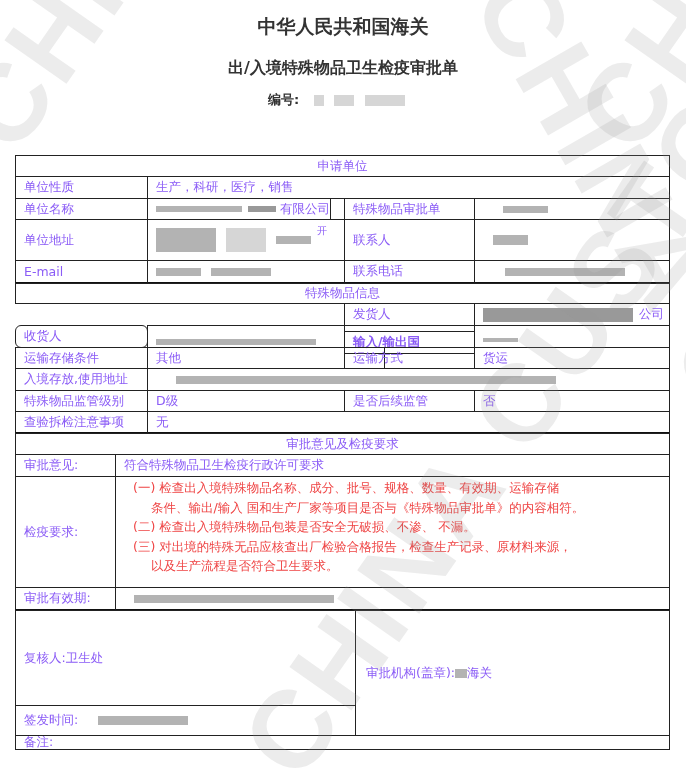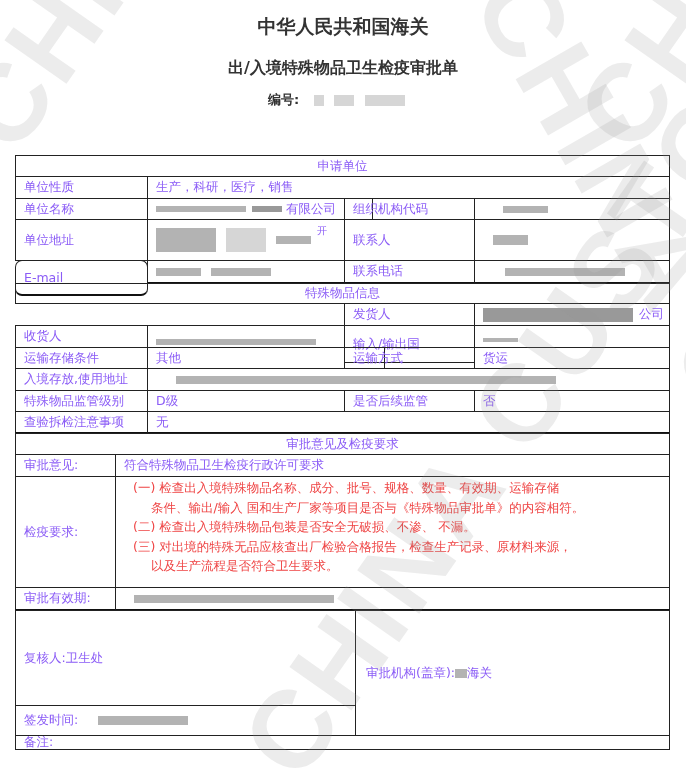--- a/index.html
+++ b/index.html
@@ -57,27 +57,27 @@
   <div class="cell" style="left:0;top:21px;width:133px;height:23px;">
       <span>单位性质</span>
     </div>
   <div class="cell" style="left:132px;top:21px;width:523px;height:23px;">
       <span>生产，科研，医疗，销售</span>
     </div>
 
   <div class="cell" style="left:0;top:43px;width:133px;height:22px;">
       <span>单位名称</span>
     </div>
-  <div class="cell" style="left:132px;top:43px;width:226px;height:22px;">
+  <div class="cell" style="left:132px;top:43px;width:184px;height:22px;">
     <span class="blur" style="width:90px;height:6px;"></span>
     <span class="blur d" style="width:30px;height:6px;margin-left:6px;"></span>
     <span style="margin-left:4px;">有限公司</span>
   </div>
   <div class="cell" style="left:329px;top:43px;width:131px;height:22px;">
-      <span>组织机构代码</span>
+      <span>特殊物品审批单</span>
     </div>
   <div class="cell" style="left:459px;top:43px;width:196px;height:22px;padding-left:28px;">
     <span class="blur" style="width:45px;height:7px;"></span>
   </div>
 
   <div class="cell" style="left:0;top:64px;width:133px;height:42px;">
       <span>单位地址</span>
     </div>
   <div class="cell" style="left:132px;top:64px;width:198px;height:42px;">
     <span class="blur" style="width:60px;height:24px;"></span>
@@ -85,21 +85,21 @@
     <span class="blur" style="width:35px;height:8px;margin-left:10px;"></span>
     <span style="margin-left:6px;font-size:10px;align-self:flex-start;margin-top:4px;">开</span>
   </div>
   <div class="cell" style="left:329px;top:64px;width:131px;height:42px;">
       <span>联系人</span>
     </div>
   <div class="cell" style="left:459px;top:64px;width:196px;height:42px;padding-left:18px;">
     <span class="blur" style="width:35px;height:10px;"></span>
   </div>
 
-  <div class="cell thickb" style="left:0;top:105px;width:133px;height:36px;border-radius:7px;">
+  <div class="cell thickb" style="left:0;top:105px;width:133px;height:24px;">
       <span>E-mail</span>
     </div>
   <div class="cell thickb" style="left:132px;top:105px;width:198px;height:24px;">
     <span class="blur" style="width:45px;height:8px;"></span>
     <span class="blur" style="width:60px;height:8px;margin-left:10px;"></span>
   </div>
   <div class="cell thickb" style="left:329px;top:105px;width:131px;height:24px;">
       <span>联系电话</span>
     </div>
   <div class="cell thickb" style="left:459px;top:105px;width:196px;height:24px;padding-left:30px;">
@@ -111,27 +111,27 @@
     </div>
 
   <div class="cell" style="left:329px;top:148px;width:131px;height:23px;">
       <span>发货人</span>
     </div>
   <div class="cell" style="left:459px;top:148px;width:196px;height:23px;">
     <span class="blur d" style="width:150px;height:14px;"></span>
     <span style="margin-left:6px;">公司</span>
   </div>
 
-  <div class="cell" style="left:0;top:170px;width:133px;height:23px;">
+  <div class="cell" style="left:0;top:170px;width:133px;height:23px;border-radius:6px;">
       <span>收货人</span>
     </div>
   <div class="cell" style="left:132px;top:170px;width:198px;height:23px;padding-top:10px;">
     <span class="blur" style="width:160px;height:6px;"></span>
   </div>
-  <div class="cell" style="left:329px;top:170px;width:131px;height:38px;">
+  <div class="cell" style="left:329px;top:176px;width:131px;height:23px;font-weight:bold;">
       <span>输入/输出国</span>
     </div>
   <div class="cell" style="left:459px;top:170px;width:196px;height:23px;padding-top:6px;">
     <span class="blur" style="width:35px;height:4px;"></span>
   </div>
 
   <div class="cell" style="left:0;top:192px;width:133px;height:22px;">
       <span>运输存储条件</span>
     </div>
   <div class="cell" style="left:132px;top:192px;width:238px;height:22px;">

